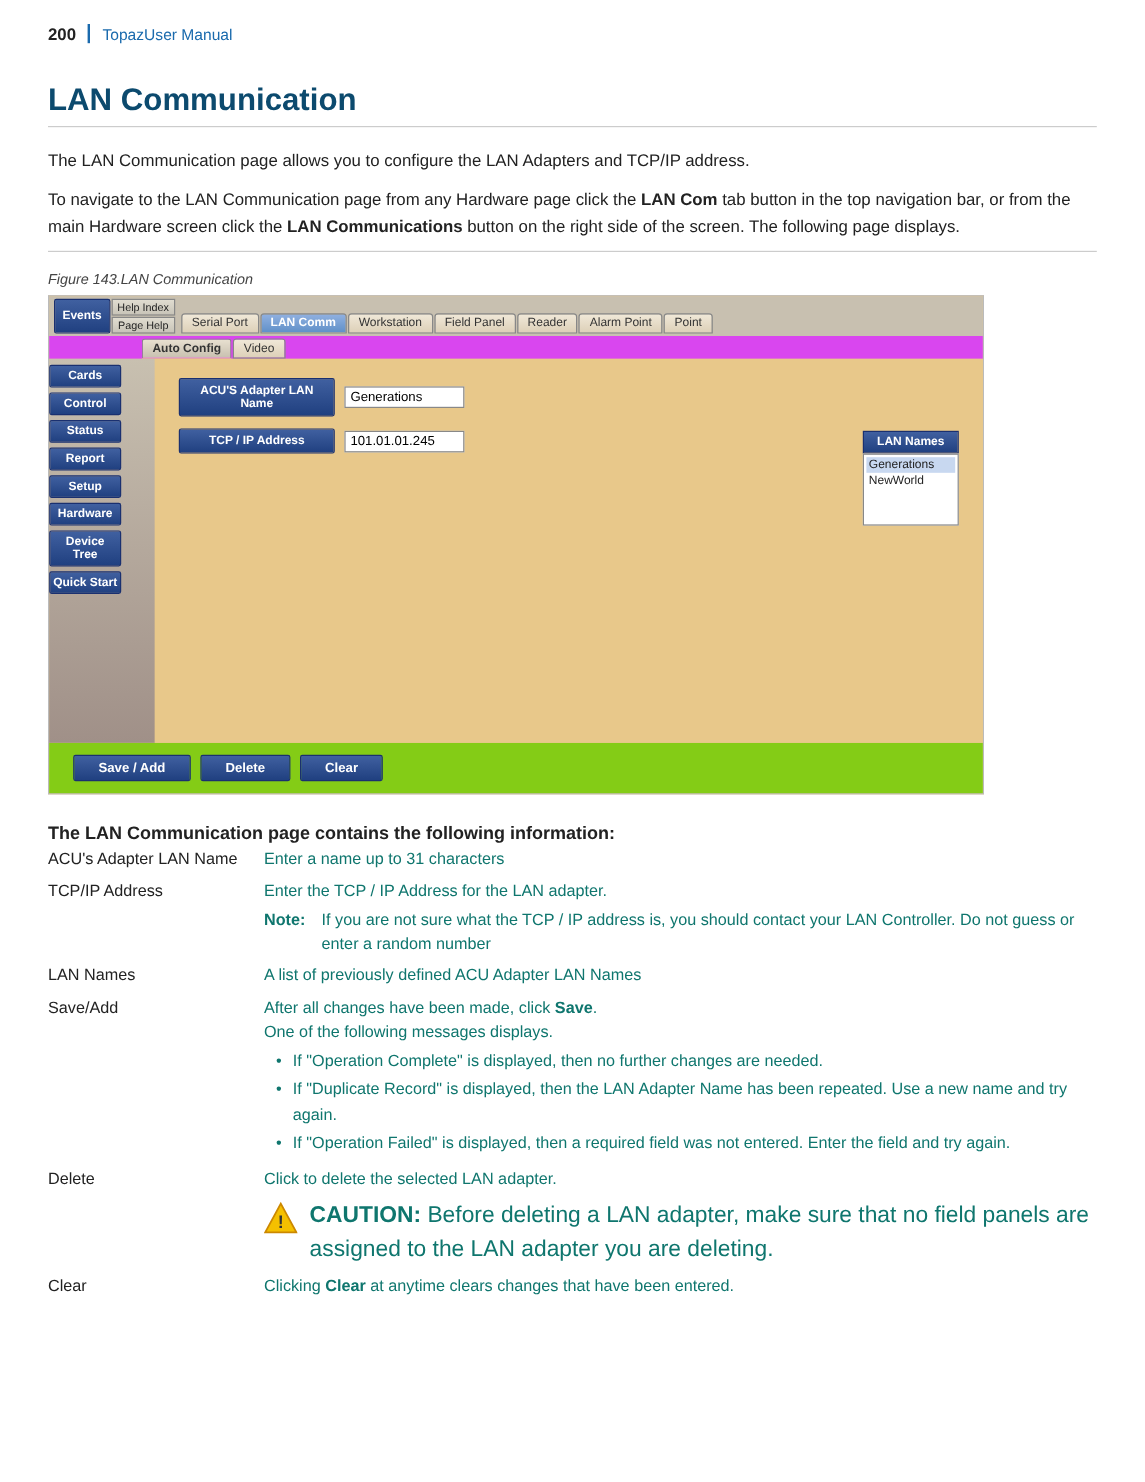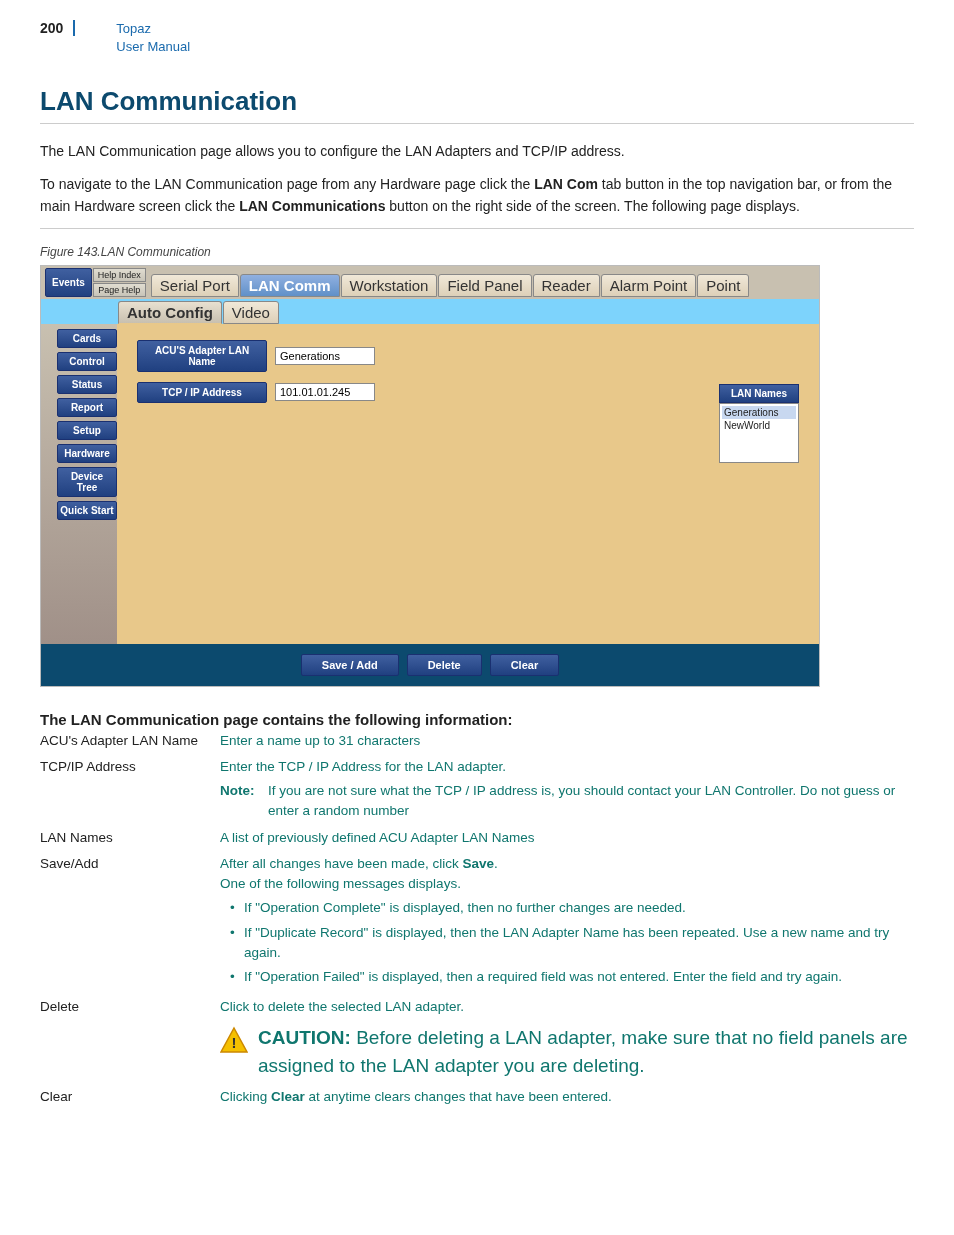--- a/index.html
+++ b/index.html
@@ -10,33 +10,31 @@
       color: #222;
       width: 954px;
       min-height: 1235px;
       padding: 20px 40px;
     }
     .header-bar {
       display: flex;
       align-items: flex-start;
       border-bottom: none;
       margin-bottom: 30px;
-      gap: 31px;
     }
     .page-number {
       font-weight: bold;
       font-size: 14px;
       color: #222;
       margin-right: 10px;
       padding-right: 10px;
       border-right: 2px solid #1a6aad;
     }
     .header-links {
       display: flex;
-      flex-direction: column;
     }
     .header-links a {
       color: #1a6aad;
       text-decoration: none;
       font-size: 13px;
       line-height: 1.4;
     }
     .page-title {
       font-size: 26px;
       font-weight: bold;
@@ -64,21 +62,21 @@
       border: 1px solid #bbb;
       background: #e8c88a;
       margin-bottom: 24px;
       position: relative;
     }
     .nav-tab {
       background: linear-gradient(to bottom, #f0e8d8, #ddd0b8);
       border: 1px solid #888;
       border-radius: 3px 3px 0 0;
       padding: 2px 8px;
-      font-size: 15px;
+      font-size: 10px;
       cursor: pointer;
       color: #333;
     }
     .nav-tab.active {
       background: linear-gradient(to bottom, #e8e0d0, #c8c0b0);
       border-bottom: 1px solid #e8c88a;
       font-weight: bold;
     }
     .nav-tab.highlight {
       background: linear-gradient(to bottom, #90b0e0, #6090c8);
@@ -90,32 +88,32 @@
       align-items: stretch;
       padding: 2px 4px;
       gap: 1px;
       background: #c8c0b0;
     }
     .nav-row2 {
       display: flex;
       align-items: stretch;
       padding: 2px 4px 0 4px;
       gap: 1px;
-      background: #7dd3fc;
+      background: #d946ef;
     }
     .screen-body {
       display: flex;
       min-height: 320px;
     }
     .sidebar {
-      width: 76px;
+      width: 88px;
       background: linear-gradient(to bottom, #c8c0b0, #a09088);
       display: flex;
       flex-direction: column;
-      align-items: flex-end;
+      align-items: flex-start;
       padding-top: 4px;
       gap: 2px;
     }
     .sidebar-btn {
       width: 60px;
       background: linear-gradient(to bottom, #4060a0, #204080);
       color: #fff;
       font-size: 10px;
       font-weight: bold;
       border: 1px solid #1a3070;
@@ -183,22 +181,21 @@
     .lan-names-list div {
       padding: 1px 2px;
     }
     .lan-names-list div.selected {
       background: #c8d8f0;
     }
     .bottom-buttons {
       display: flex;
       gap: 8px;
       padding: 10px 20px;
-      background: #0c4a6e;
-      justify-content: center;
+      background: #84cc16;
     }
     .action-btn {
       background: linear-gradient(to bottom, #4060a0, #204080);
       color: #fff;
       font-size: 11px;
       font-weight: bold;
       border: 1px solid #1a3070;
       border-radius: 2px;
       padding: 4px 20px;
       cursor: pointer;

